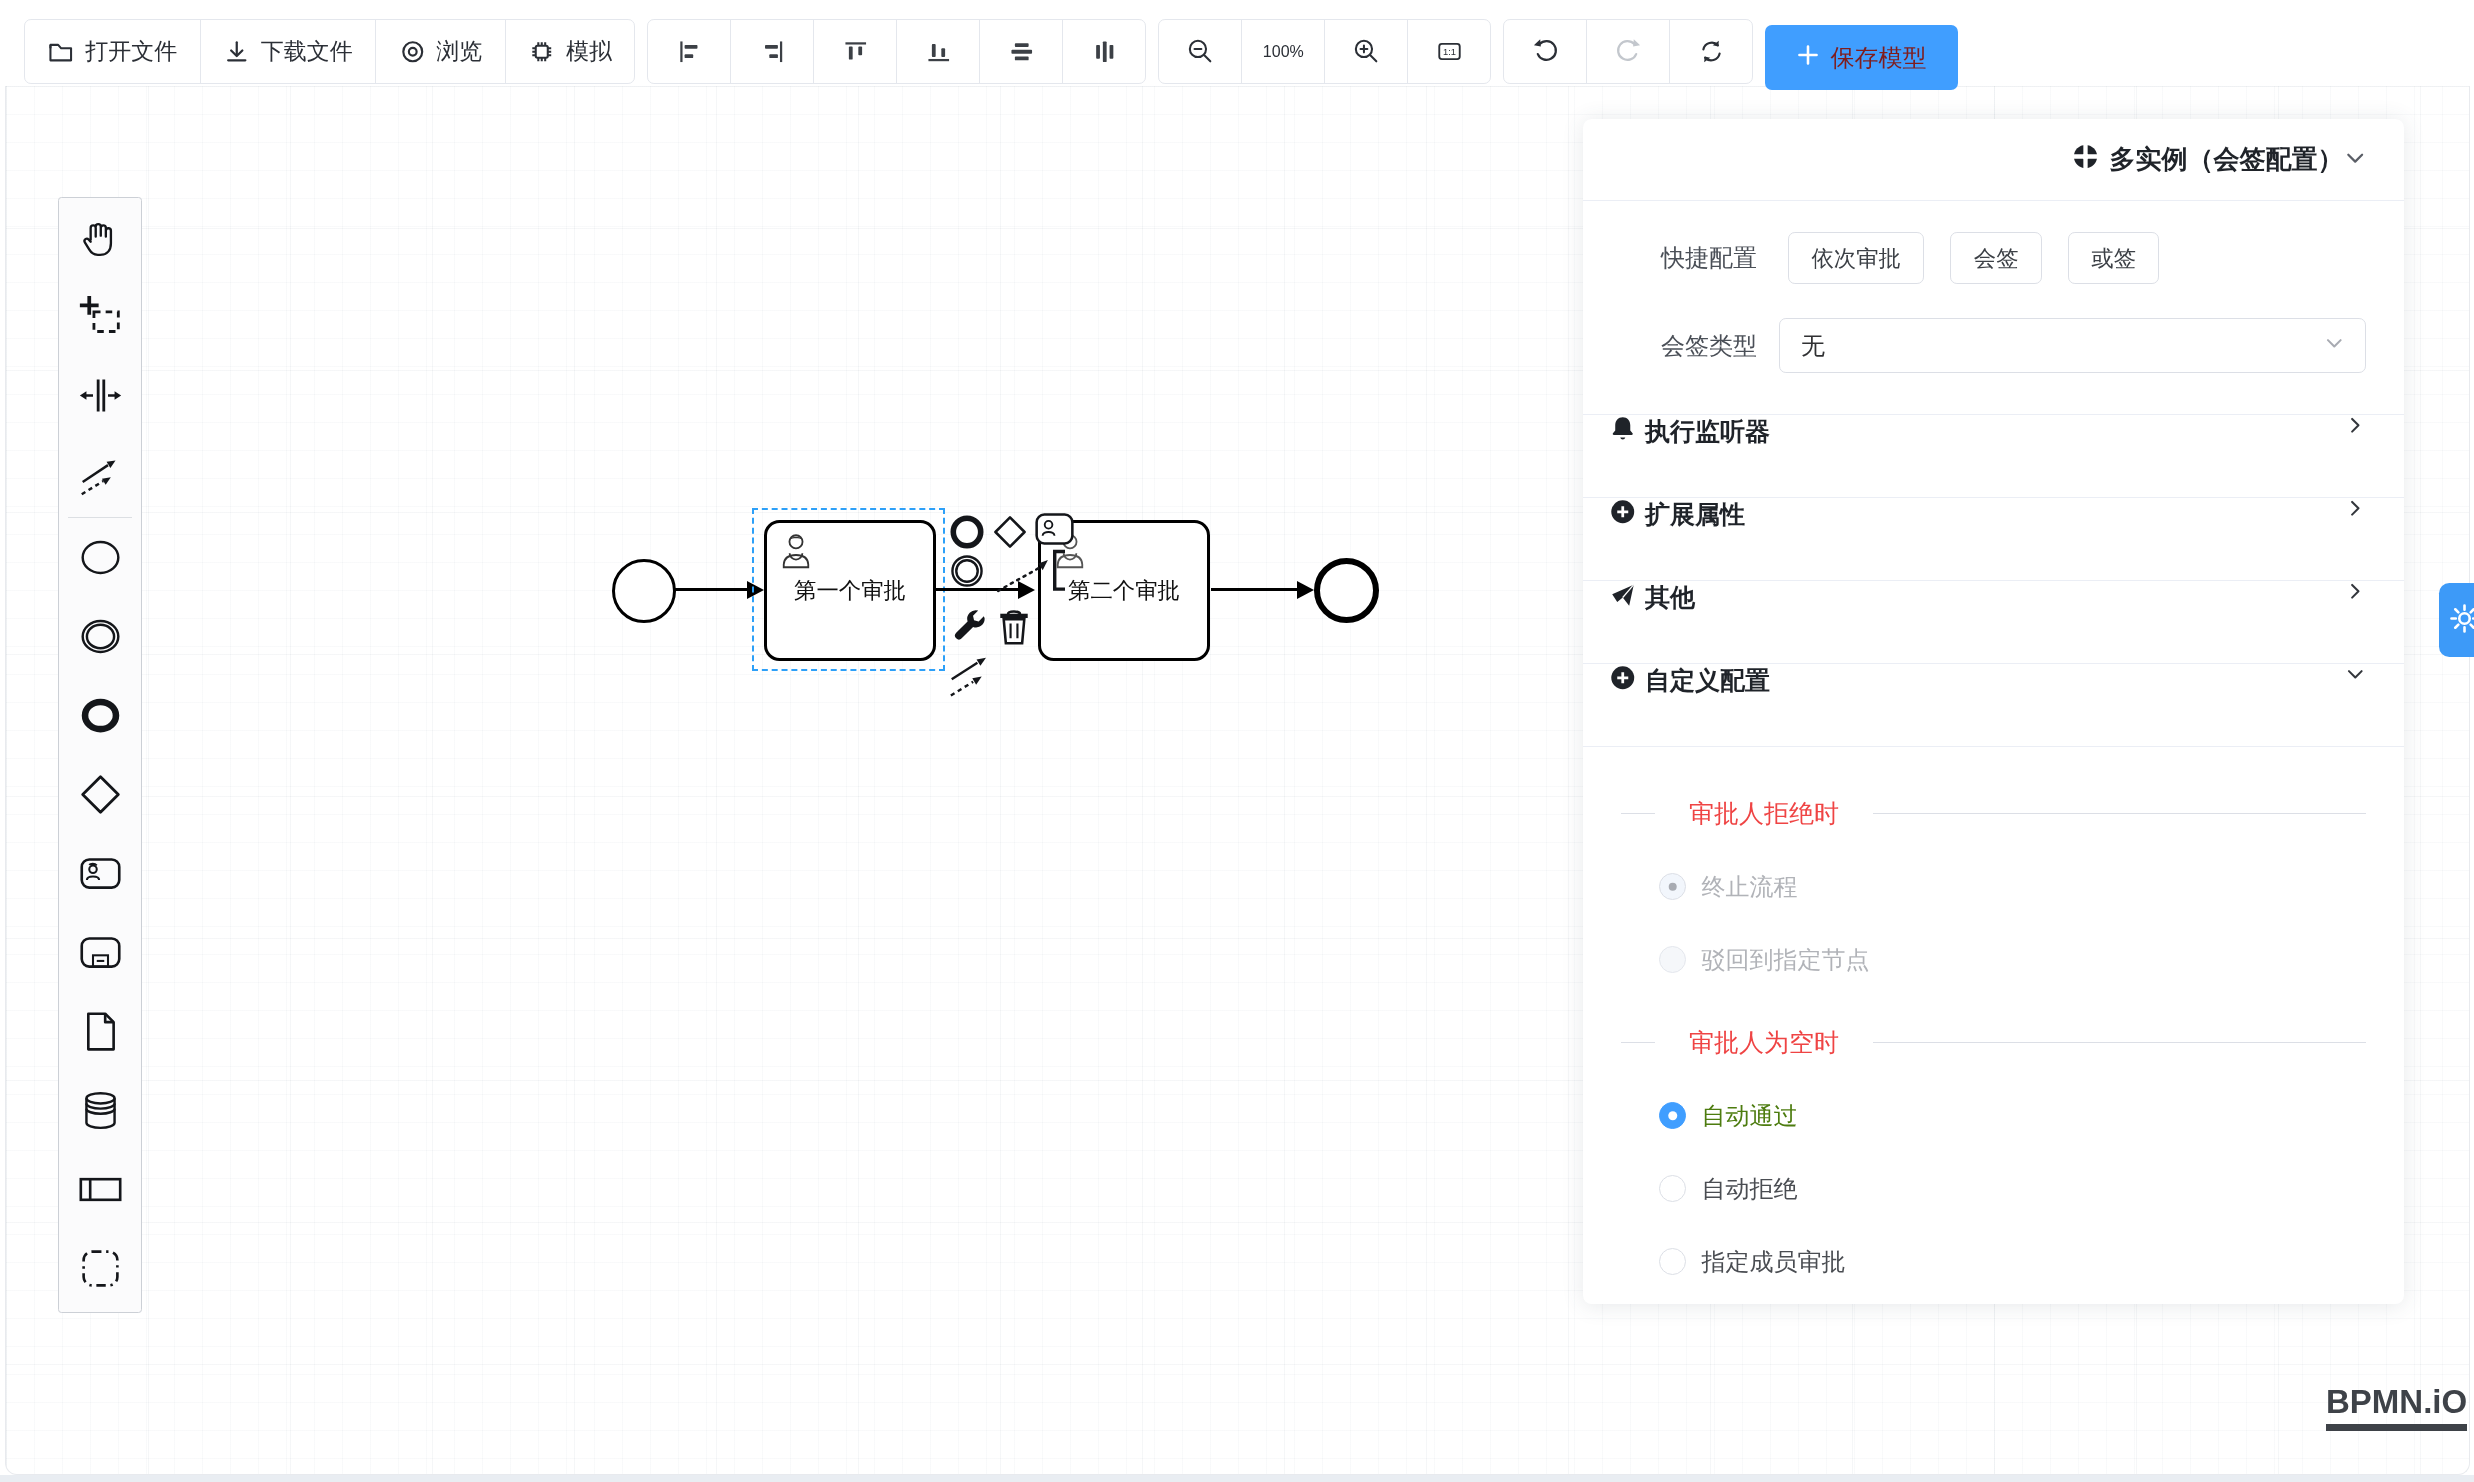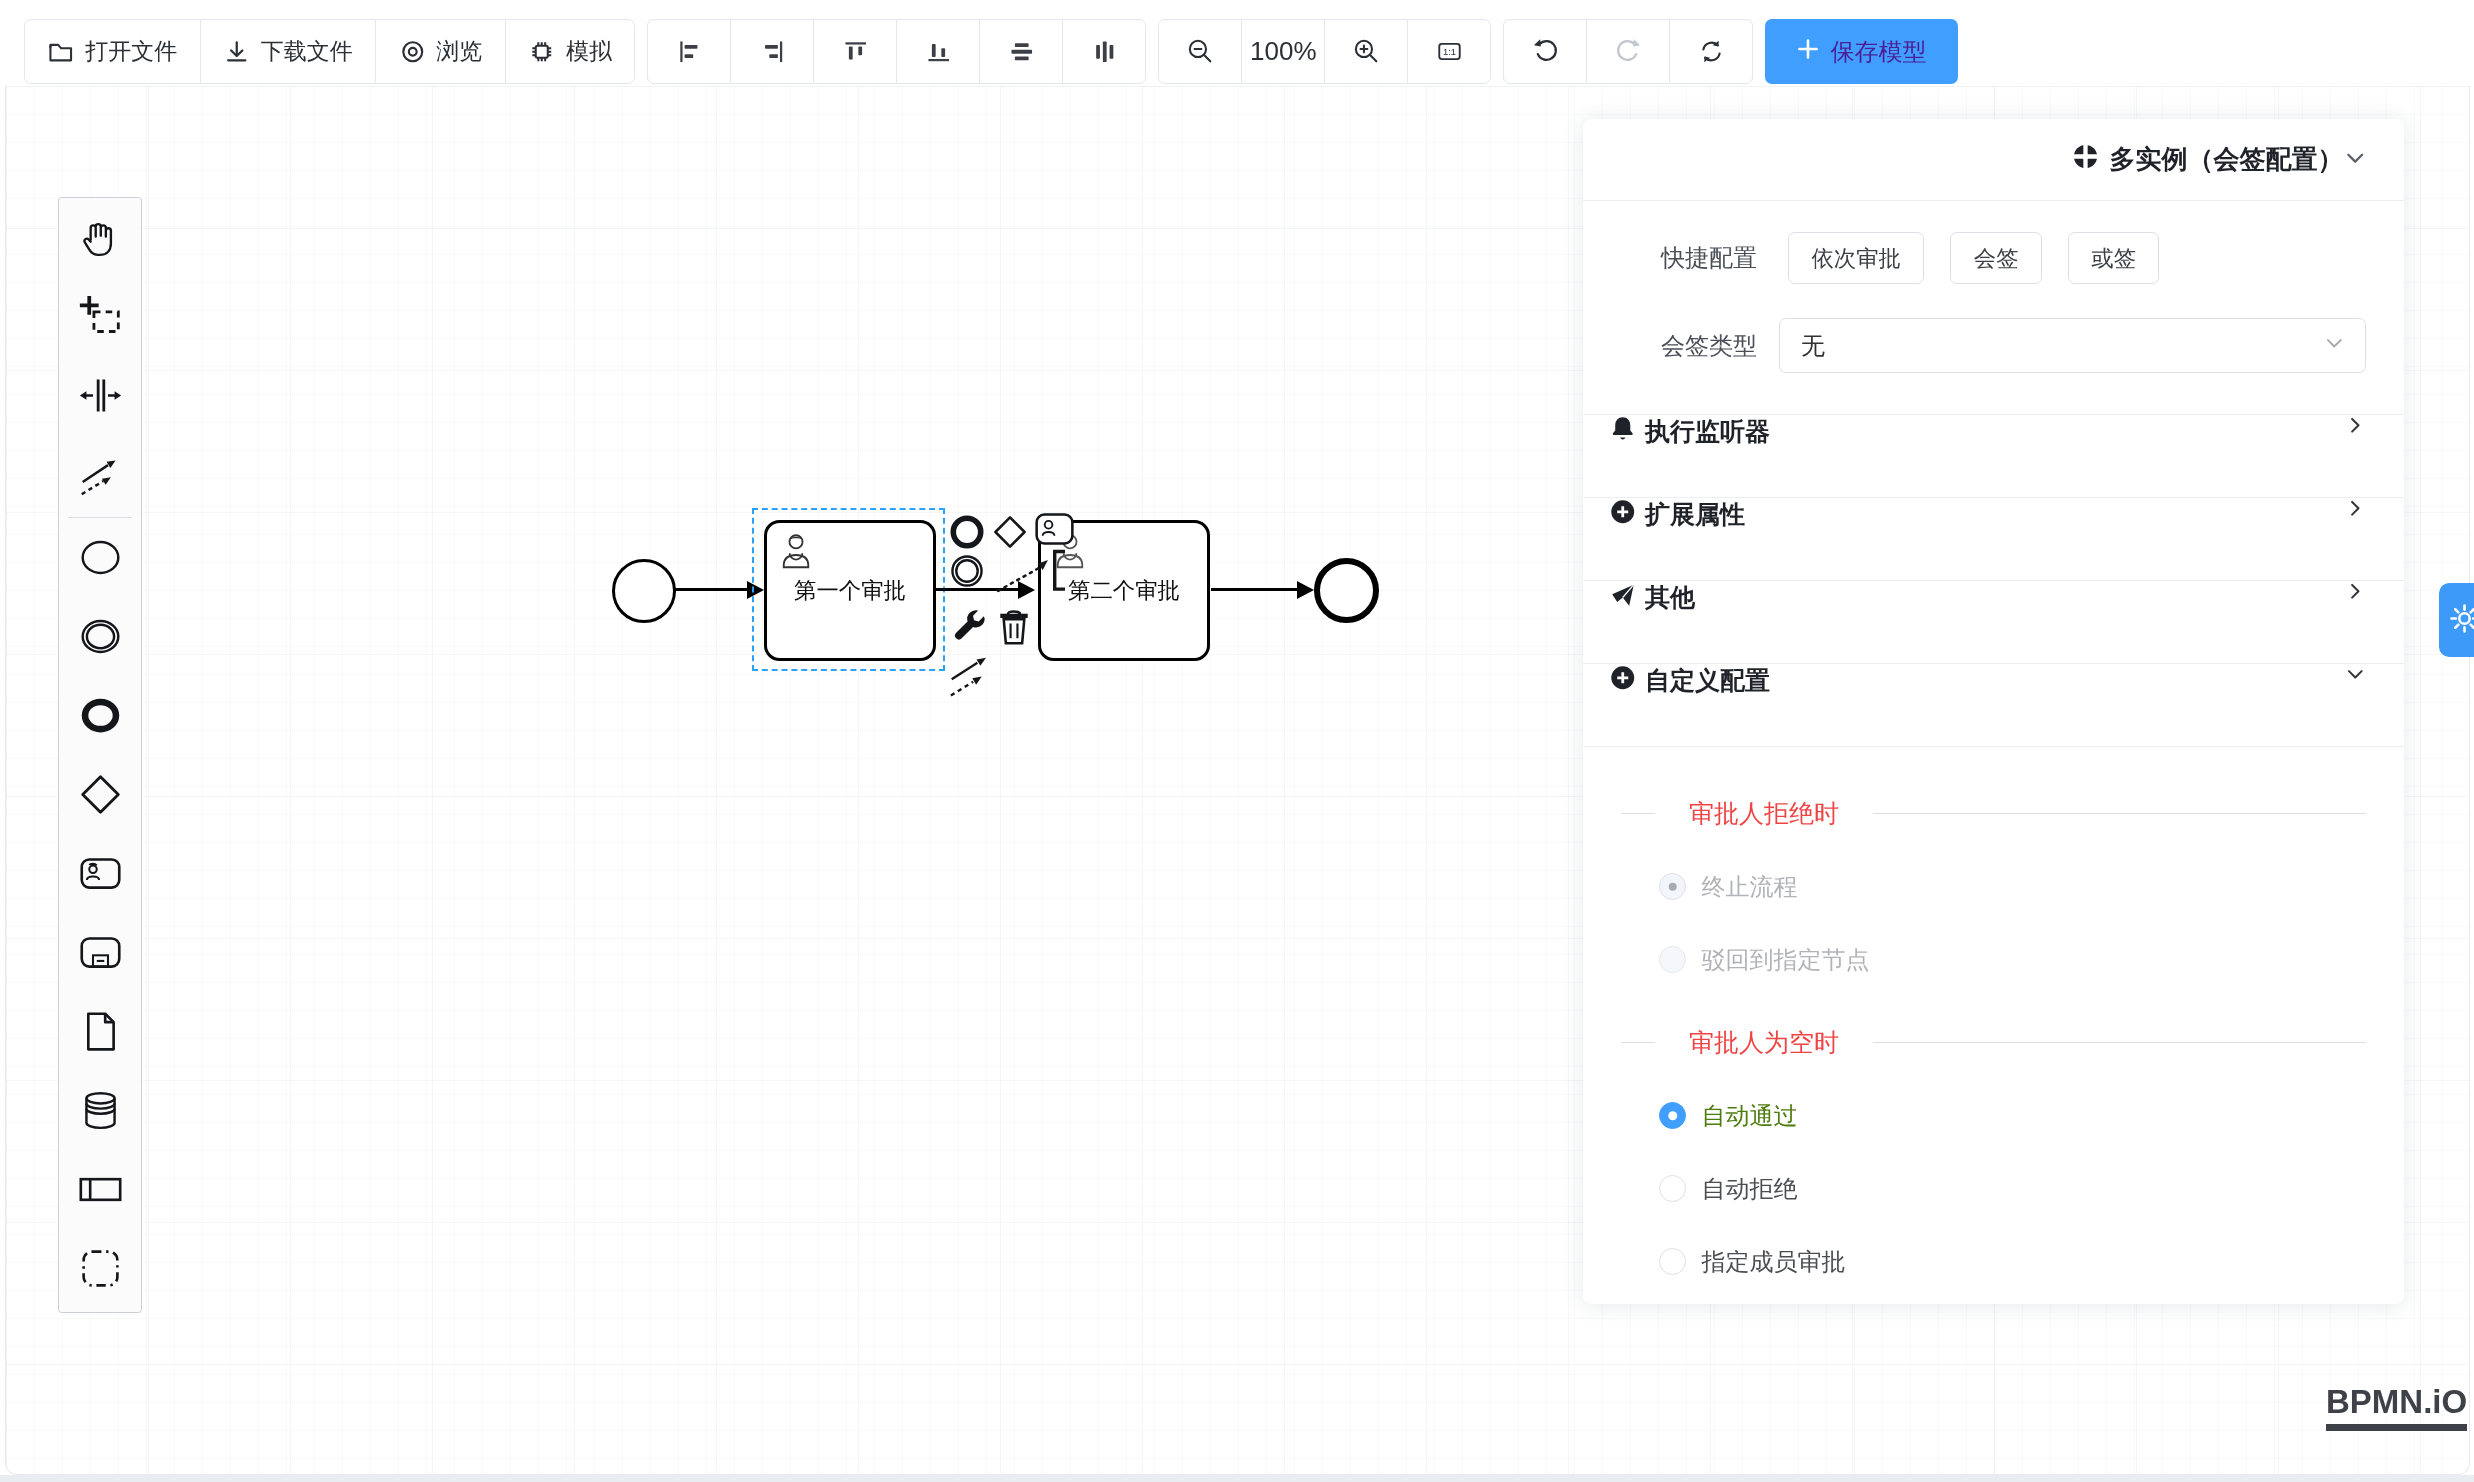--- a/index.html
+++ b/index.html
@@ -26,22 +26,22 @@
   .bottom-strip{position:absolute;left:0;right:0;bottom:0;height:6.9px;background:#e9edf2;}
   
   .toolbar{position:absolute;left:24px;top:19px;display:flex;align-items:stretch;gap:12px;z-index:30;}
   .tb-group{display:flex;border:0.9px solid #e4e7ed;border-radius:6.9px;background:#fff;overflow:hidden;height:63px;}
   .tb-btn{display:flex;align-items:center;justify-content:center;gap:10.3px;
     padding:0 22.4px;border-right:0.9px solid #e4e7ed;cursor:pointer;font-size:23px;color:#2b2f36;white-space:nowrap;}
   .tb-btn:last-child{border-right:none;}
   .tb-btn.icon-only{min-width:82px;padding:0;}
   .tb-btn svg{display:block;}
   .save-btn{display:flex;align-items:center;justify-content:center;gap:10.3px;height:65px;padding:0 31px;
-    background:#409eff;color:#4c1d95;font-size:24px;border-radius:6.9px;cursor:pointer;}
-  .zoom-level{min-width:119px;font-size:26px;text-align:center;}
+    background:#409eff;color:#7f1d1d;font-size:24px;border-radius:6.9px;cursor:pointer;margin-top:6px;}
+  .zoom-level{min-width:119px;font-size:16px;text-align:center;}
   .disabled-icon{opacity:1;}
   
   .palette{position:absolute;left:58px;top:197px;width:82px;background:#fbfbfc;border:0.9px solid #ccd0d6;
     border-radius:3.4px;z-index:20;padding:1.7px 0;}
   .pal-item{height:79px;display:flex;align-items:center;justify-content:center;cursor:pointer;}
   .pal-sep{height:0.9px;background:#dcdfe3;margin:1.7px 8.6px;}
   
   .shape{position:absolute;box-sizing:border-box;}
   .evt-start{left:612px;top:559px;width:64px;height:64px;border:3.4px solid #000;border-radius:50%;background:#fff;}
   .evt-end{left:1314px;top:558px;width:65px;height:65px;border:6.9px solid #000;border-radius:50%;background:#fff;}

